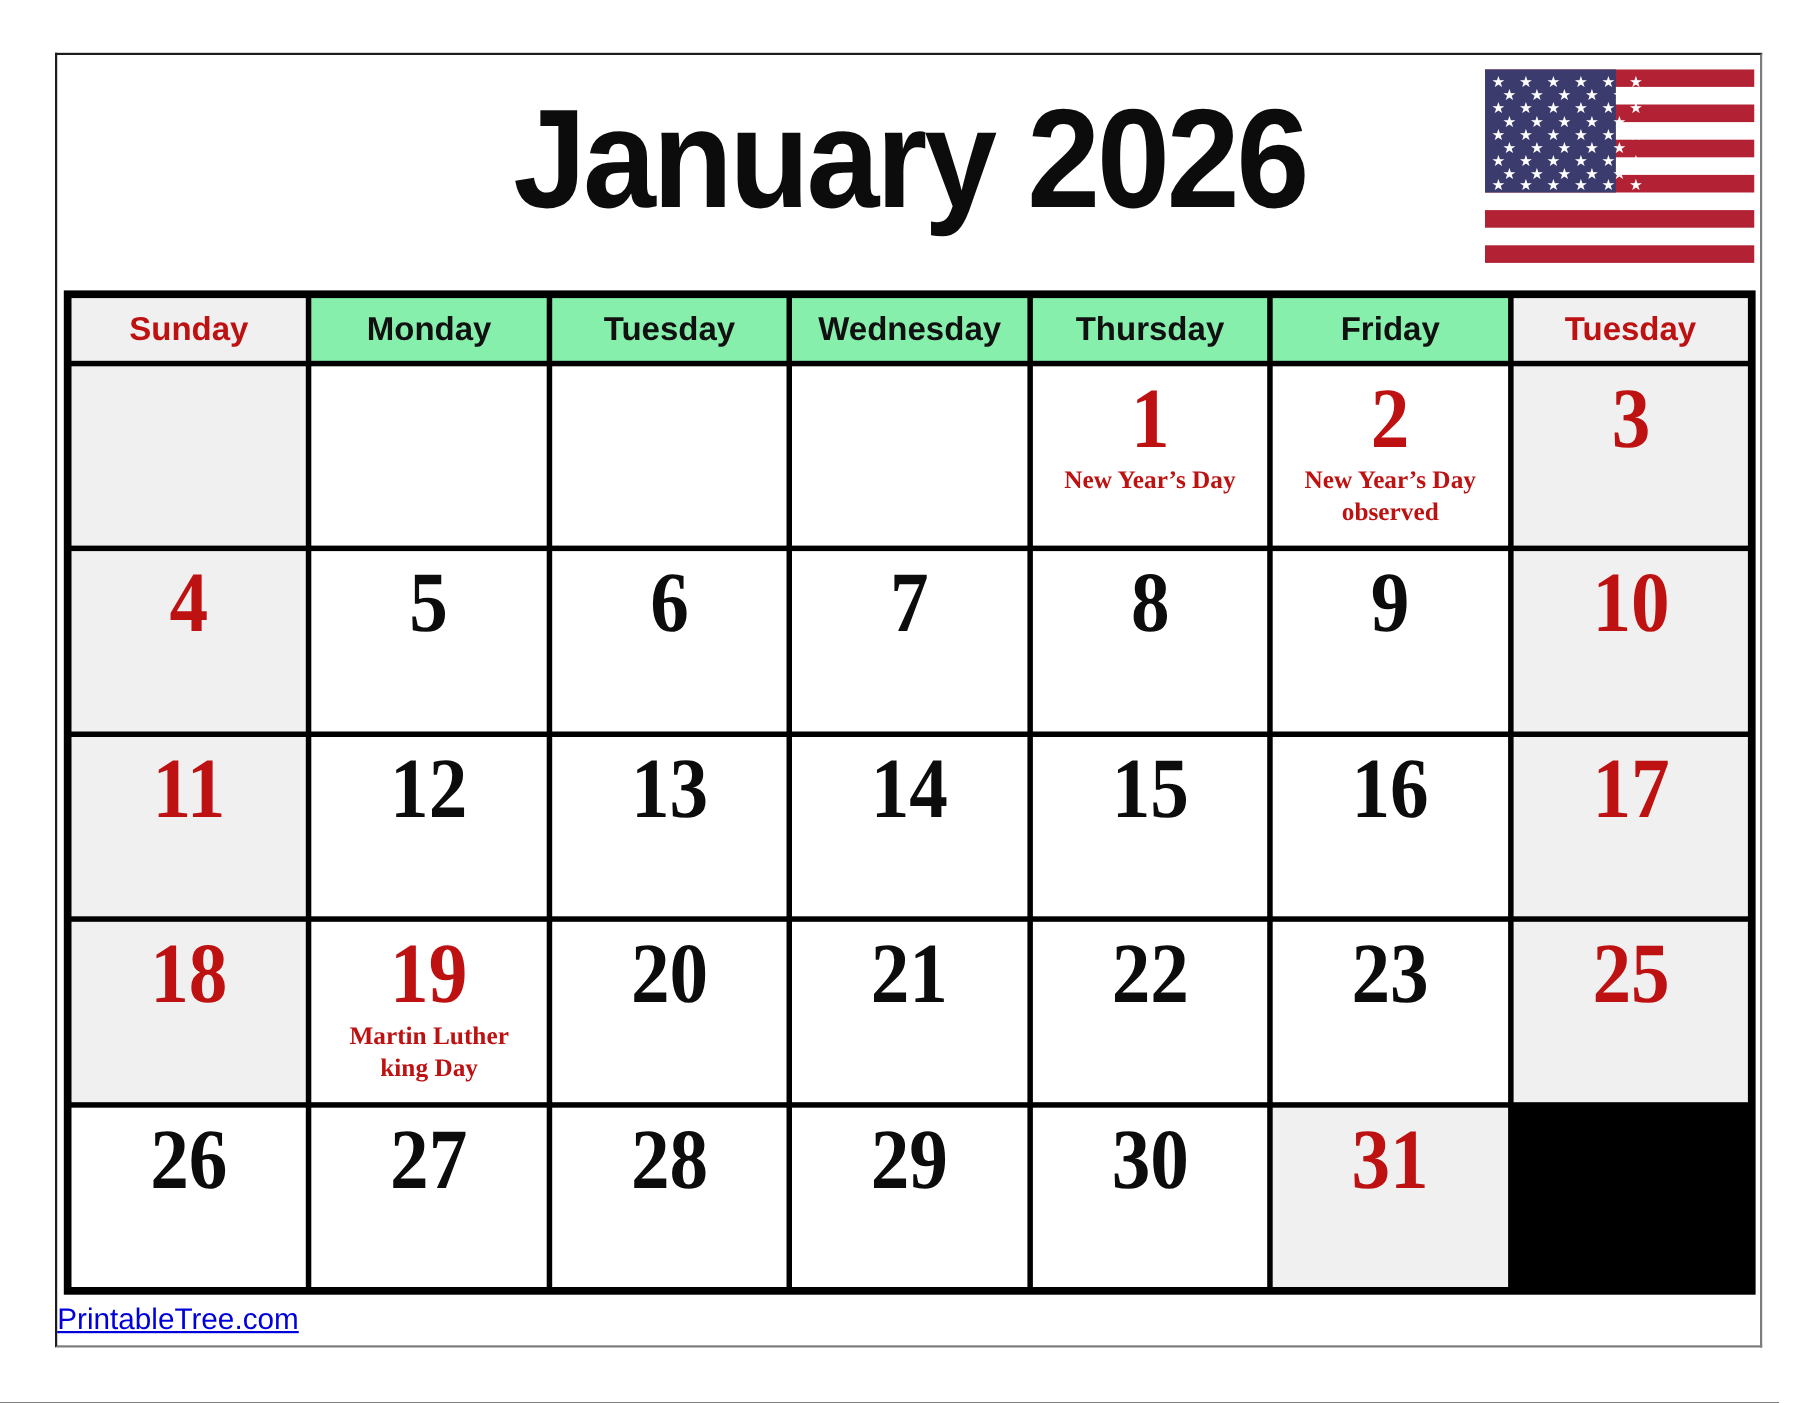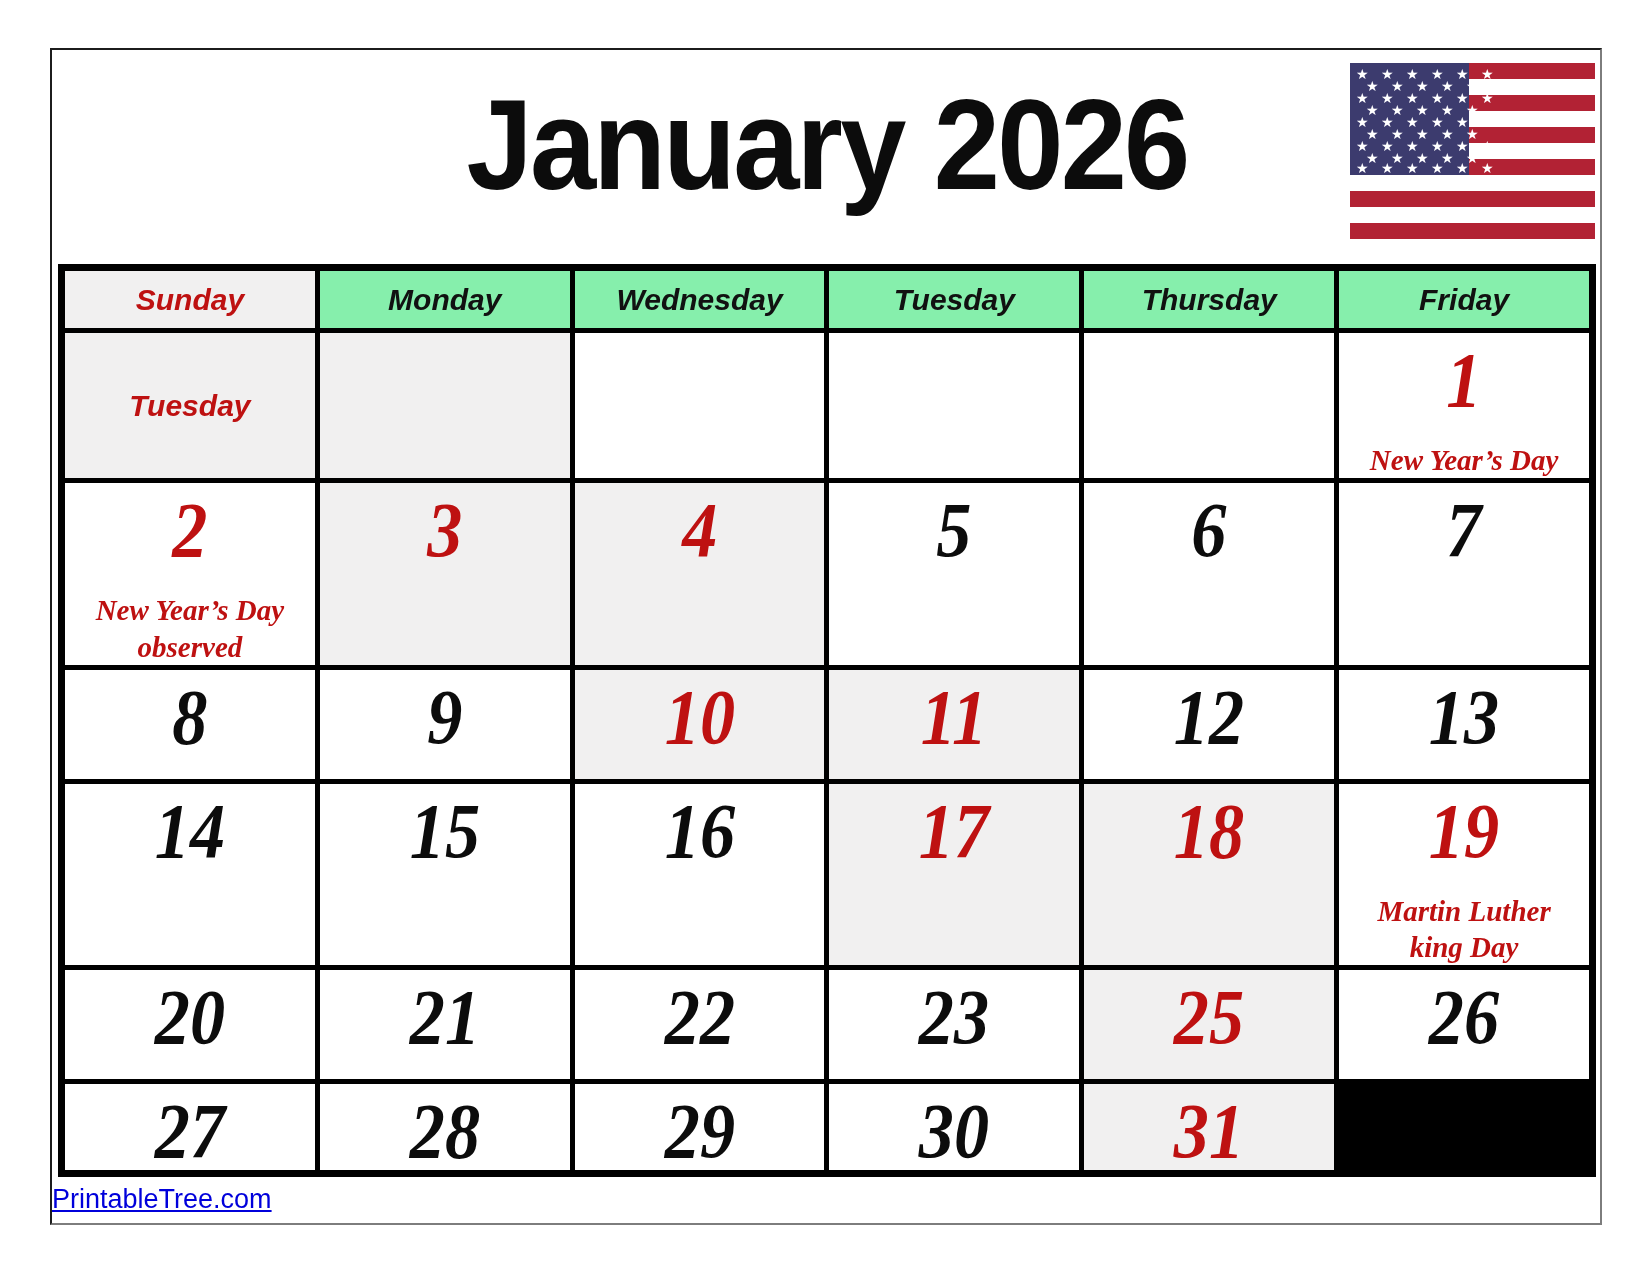--- a/index.html
+++ b/index.html
@@ -39,44 +39,43 @@
   .flag .fb{fill:#3c3b6e}
   .flag text{
     fill:#ffffff;font-family:"DejaVu Sans",sans-serif;
     font-size:14px;letter-spacing:4px;
   }
   .grid{
     position:absolute;left:6px;top:214px;
     width:1538px;height:913px;
     background:#000;
     display:grid;
-    grid-template-columns:repeat(6,1fr);
+    grid-template-columns:repeat(7,1fr);
     grid-template-rows:57px repeat(5,1fr);
-    gap:5px;padding:7px;font-style:italic;
+    gap:5px;padding:7px;
   }
   .hcell{
     background:#86efac;color:#111;
     display:flex;align-items:center;justify-content:center;
     font-weight:bold;font-size:30px;
   }
   .hcell.we{background:var(--weekend-bg);color:var(--red)}
   .dcell{background:#fff;text-align:center;padding-top:4px}
   .dcell.we{background:var(--weekend-bg)}
   .num{
     font-family:"Liberation Serif",serif;font-weight:bold;
     font-size:78px;line-height:1;padding-top:4px;
     color:#0c0c0c;
     transform:scaleX(.9);transform-origin:50% 0;
   }
   .num.red{color:var(--red)}
   .holiday{
     font-family:"Liberation Serif",serif;font-weight:bold;
-    font-size:29px;line-height:1.25;color:var(--red);
+    font-size:23px;line-height:1.25;color:var(--red);
     padding:4px 16px 0;
-    margin-top:19px;
   }
   .footer{
     position:absolute;left:0;right:0;bottom:8px;
     font-size:27px;
   }
   .footer span{
     color:var(--link-blue);text-decoration:underline;cursor:pointer;
   }
 </style>
 </head>
@@ -102,22 +101,22 @@
     <text x="6" y="64">★ ★ ★ ★ ★ ★</text>
     <text x="16" y="76">★ ★ ★ ★ ★</text>
     <text x="6" y="88">★ ★ ★ ★ ★ ★</text>
     <text x="16" y="100">★ ★ ★ ★ ★</text>
     <text x="6" y="110">★ ★ ★ ★ ★ ★</text>
   </svg>
 
   <div class="grid">
       <div class="hcell we">Sunday</div>
       <div class="hcell">Monday</div>
+      <div class="hcell">Tuesday</div>
       <div class="hcell">Wednesday</div>
-      <div class="hcell">Tuesday</div>
       <div class="hcell">Thursday</div>
       <div class="hcell">Friday</div>
       <div class="hcell we">Tuesday</div>
       <div class="dcell we">
         <div class="num red"></div>
       </div>
       <div class="dcell">
         <div class="num"></div>
       </div>
       <div class="dcell">

